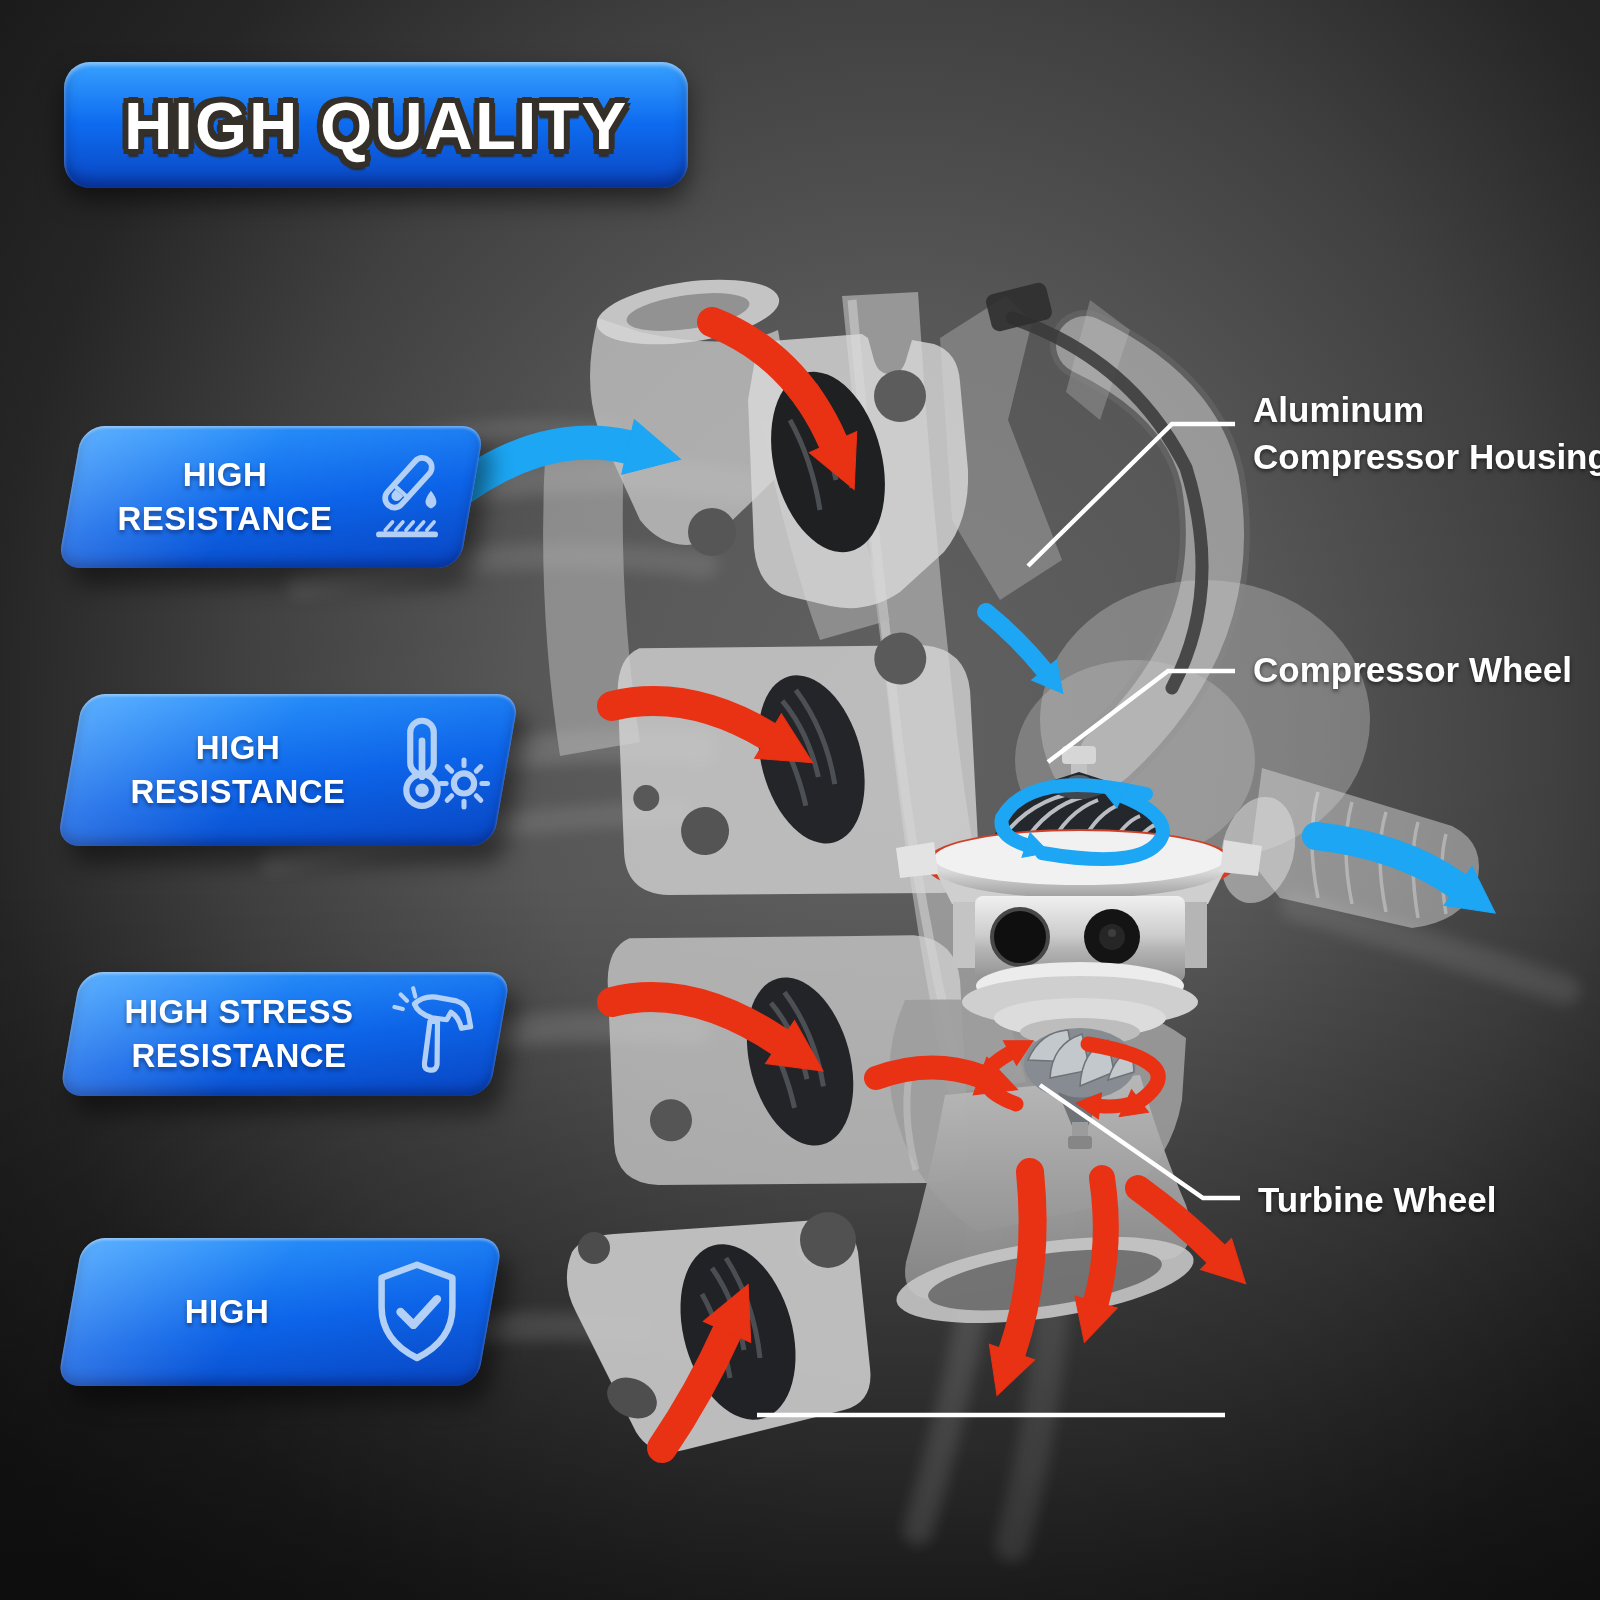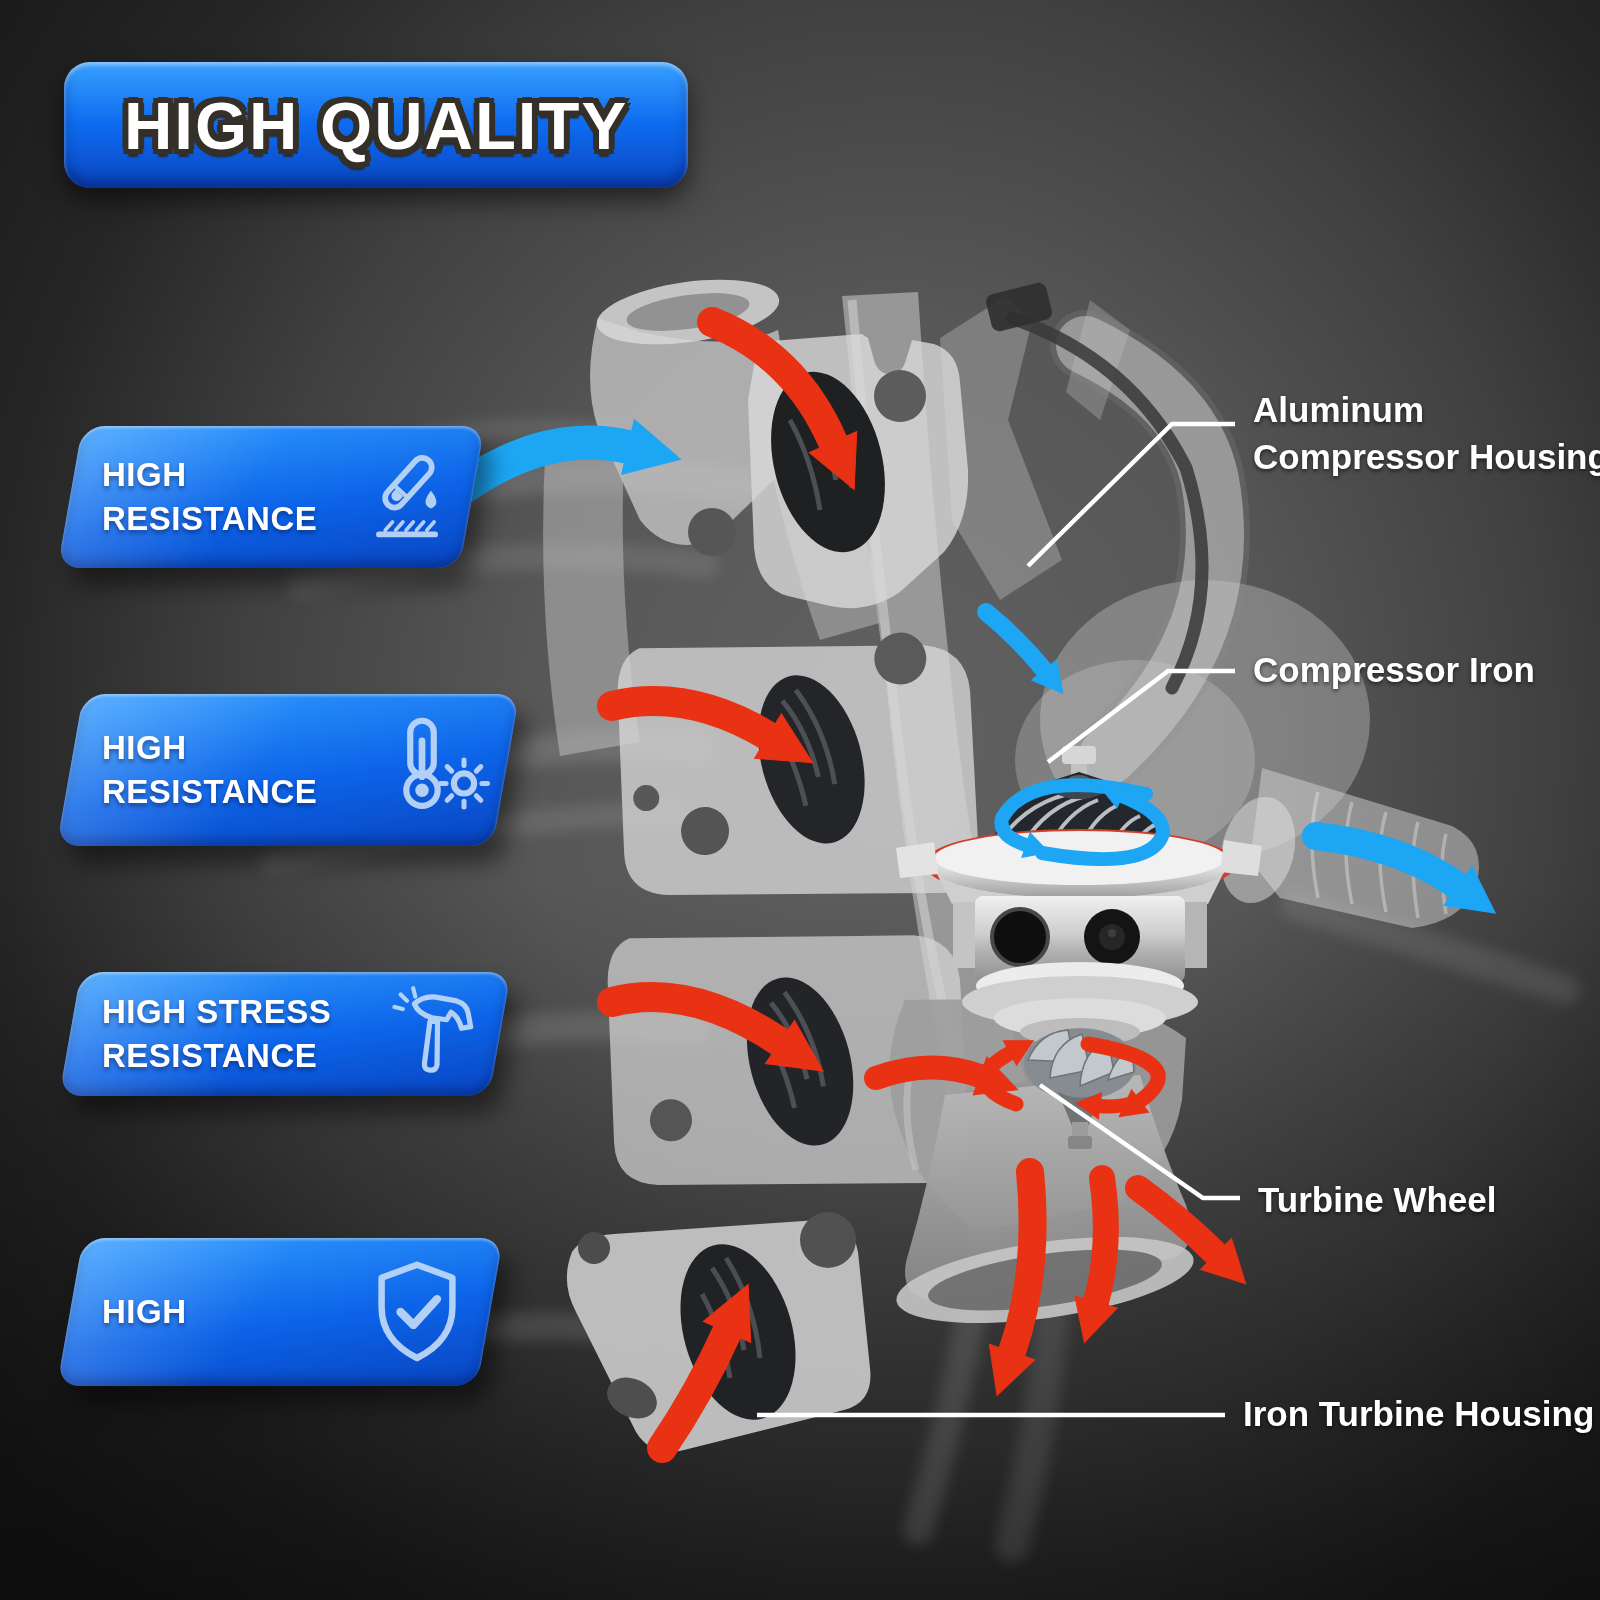--- a/index.html
+++ b/index.html
@@ -37,21 +37,21 @@
   }
   .feature .bg::after {
     content:""; position:absolute; inset:0; border-radius:22px;
     background:linear-gradient(115deg, rgba(255,255,255,.22) 0%, rgba(255,255,255,0) 45%);
   }
   .feature .content {
     position:relative; display:flex; align-items:center; height:100%;
     padding:0 14px 0 32px; gap:6px;
   }
   .f-lines { flex:1; color:#fff; font-weight:bold; font-size:33px; line-height:44px; letter-spacing:.5px;
-             text-shadow:0 3px 4px rgba(0,0,30,.4); }
+             text-shadow:0 3px 4px rgba(0,0,30,.4);text-align:center; }
   .f-icon { flex:none; opacity:.95; }
   .f-icon svg { display:block; }
   #feature-0 { top:426px;  width:402px; height:142px; }
   #feature-1 { top:694px;  width:436px; height:152px; }
   #feature-2 { top:972px;  width:430px; height:124px; }
   #feature-3 { top:1238px; width:420px; height:148px; }
 
   
   .callout { position:absolute; color:#ffffff; font-weight:bold; font-size:35px; line-height:47px;
              text-shadow:0 2px 4px rgba(0,0,0,.6); white-space:nowrap; }
@@ -391,22 +391,19 @@
         </svg>
       </div>
     </div>
   </div>
 
   <div class="callout" id="callout-compressor-housing">
     <div>Aluminum</div>
     <div>Compressor Housing</div>
   </div>
   <div class="callout" id="callout-compressor-wheel">
-    <div>Compressor Iron</div>
+    <div>Compressor Wheel</div>
   </div>
   <div class="callout" id="callout-turbine-wheel">
     <div>Turbine Wheel</div>
   </div>
-  <div class="callout" id="callout-turbine-housing">
-    <div>Iron Turbine Housing</div>
-  </div>
 
 </div>
 
 </body></html>

